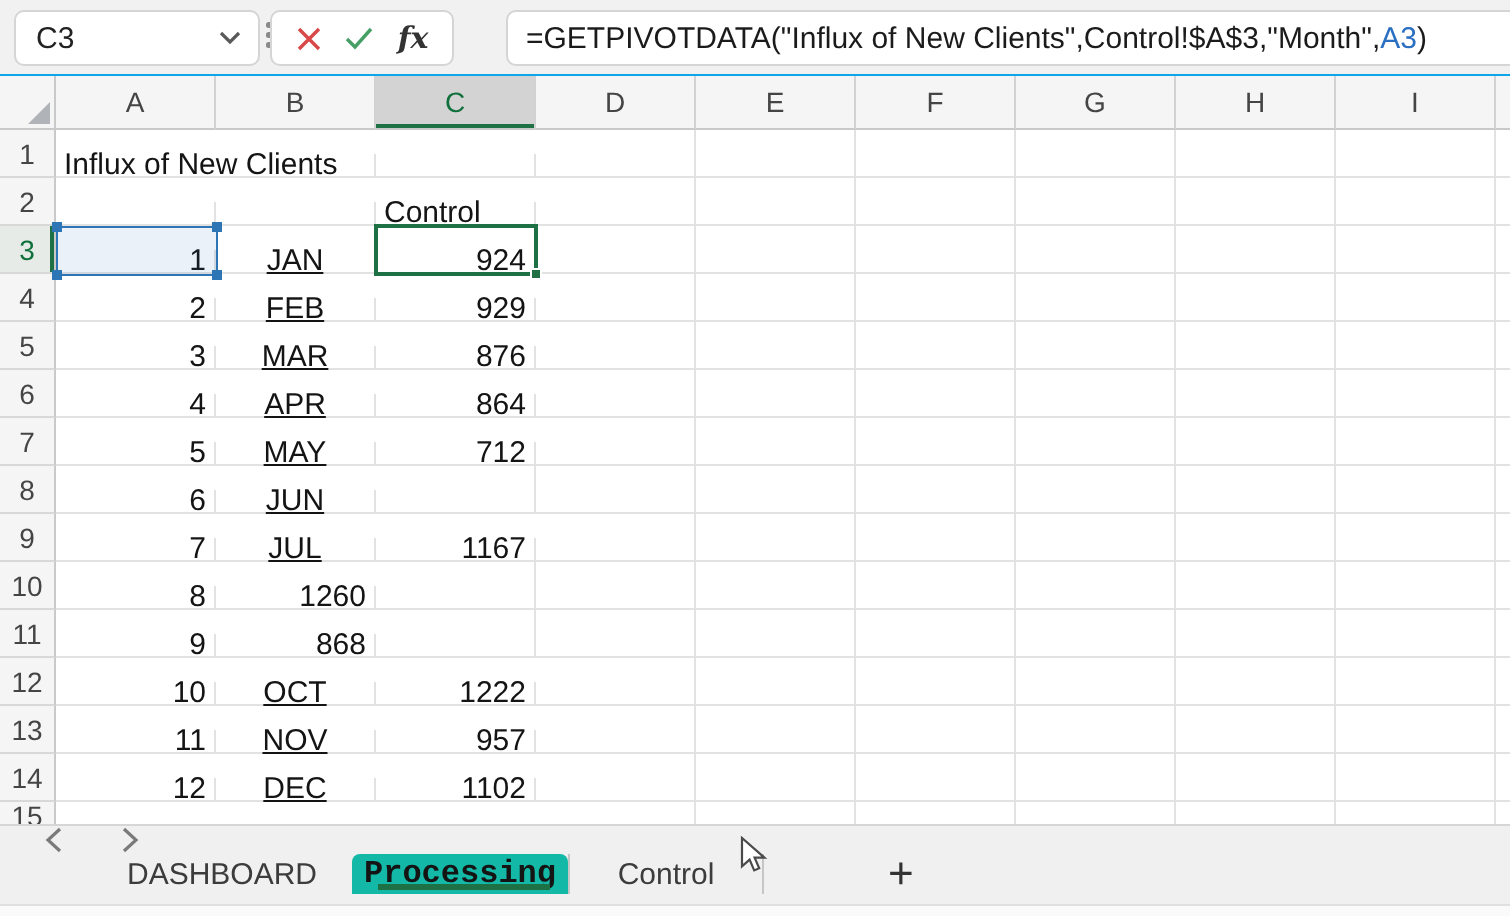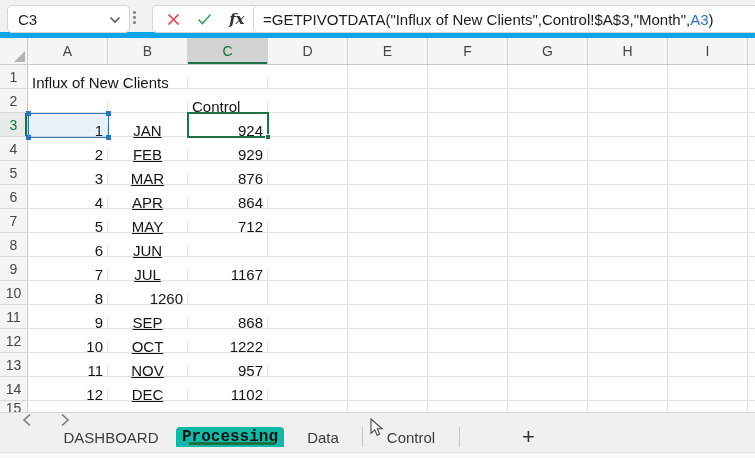--- a/index.html
+++ b/index.html
@@ -1,26 +1,26 @@
 <!DOCTYPE html>
 <html><head>
 <meta charset="utf-8">
 <style>
   * { margin:0; padding:0; box-sizing:border-box; }
   body { font-family:"Liberation Sans", sans-serif; }
   .screen { position:relative; width:755px; height:458px; background:#fff; overflow:hidden; }
 
   
-  .topbar { position:relative; height:38px; background:#f1f1f1; border-bottom:6px solid #0ea5e9;text-align:right; }
+  .topbar { position:relative; height:38px; background:#f1f1f1; border-bottom:1px solid #0ea5e9;text-align:right; }
   .box { position:absolute; top:5px; height:28px; background:#fff; border:1px solid #d5d5d5; border-radius:5px; display:flex; align-items:center; }
   .namebox { left:7px; width:123px; justify-content:space-between; padding:0 8px 0 10px; }
   .namebox .ref-label { font-size:15px; color:#222; }
   .kebab { position:absolute; left:133px; top:11px; display:flex; flex-direction:column; gap:2.5px; }
   .kebab i { width:2.5px; height:2.5px; background:#8a8a8a; border-radius:50%; }
-  .fbtns { left:152px; width:108px; justify-content:space-around; padding:0 6px; }
+  .fbtns { left:135px; width:92px; justify-content:space-around; padding:0 6px; }
   .fbtns svg { display:block; }
   .fx { font-family:"DejaVu Serif", serif; font-style:italic; font-weight:bold; font-size:15px; color:#333; }
   .formulabox { left:253px; right:-4px; padding-left:9px; overflow:hidden; }
   .formula { font-size:15px; color:#1b1b1b; white-space:nowrap; }
   .formula .refblue { color:#2a6fc2; }
 
   
   .sheet { position:relative; width:755px; height:374px; background:#fff; }
   .hrow { display:flex; height:27px; }
   .corner { position:relative; width:28px; background:#f5f5f5; border-right:1px solid #c9c9c9; border-bottom:1px solid #c9c9c9; }
@@ -194,21 +194,20 @@
     <div class="row">
       <div class="rh">10</div>
       <div class="c num">8</div>
       <div class="c num">1260</div>
       <div class="rest"></div>
     </div>
 
     <div class="row">
       <div class="rh">11</div>
       <div class="c num">9</div>
-      <div class="c mon">SEP</div>
       <div class="c num">868</div>
       <div class="rest"></div>
     </div>
 
     <div class="row">
       <div class="rh">12</div>
       <div class="c num">10</div>
       <div class="c mon">OCT</div>
       <div class="c num">1222</div>
       <div class="rest"></div>
@@ -263,23 +262,20 @@
           </svg>
       </span>
     </div>
     <div class="tabs">
       <div class="tab t-dash">
           <span>DASHBOARD</span>
         </div>
       <div class="tab t-proc">
           <span>Processing</span>
         </div>
-      <div class="tab t-data">
-          <span>Data</span>
-        </div>
       <div class="tabsep"></div>
       <div class="tab t-ctrl">
           <span>Control</span>
         </div>
       <div class="tabsep"></div>
       <button class="addsheet">+</button>
     </div>
   </div>
 
   <div class="bottomstrip"></div>

